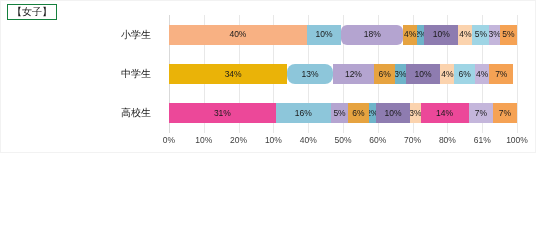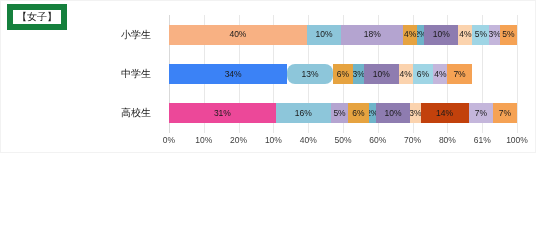--- a/index.html
+++ b/index.html
@@ -15,21 +15,21 @@
     background:#ffffff;
     box-sizing:border-box;
     border:1px solid #f2f2f2;
   }
 
   
   .title-box{
     position:absolute;
     left:6px;top:3px;
     padding:1px 4px 2px 4px;
-    border:6px solid #15803d;
+    border:1px solid #15803d;
     background:#ffffff;
     font-size:10px;
     line-height:11px;
     color:#1a1a1a;
     white-space:nowrap;
     z-index:5;
   }
 
   
   .plot{
@@ -147,21 +147,21 @@
       </div>
     <div class="axis-line"></div>
     <div class="bars" id="bars">
         <div class="bar-row" style="top: 9.66667px;">
           <div class="seg" style="width: 40%; background: rgb(248, 177, 131);">
             <span class="seg-label">40%</span>
           </div>
           <div class="seg" style="width: 10%; background: rgb(141, 198, 218);">
             <span class="seg-label">10%</span>
           </div>
-          <div class="seg" style="width: 18%; background: rgb(180, 164, 208);">
+          <div class="seg" style="width: 18%; background: rgb(180, 164, 208); border-radius: 6px;">
             <span class="seg-label">18%</span>
           </div>
           <div class="seg" style="width: 4%; background: rgb(230, 163, 64);">
             <span class="seg-label">4%</span>
           </div>
           <div class="seg" style="width: 2%; background: rgb(111, 180, 201);">
             <span class="seg-label">2%</span>
           </div>
           <div class="seg" style="width: 10%; background: rgb(142, 124, 176);">
             <span class="seg-label">10%</span>
@@ -173,25 +173,28 @@
             <span class="seg-label">5%</span>
           </div>
           <div class="seg" style="width: 3%; background: rgb(196, 182, 219);">
             <span class="seg-label">3%</span>
           </div>
           <div class="seg" style="width: 5%; background: rgb(245, 162, 84);">
             <span class="seg-label">5%</span>
           </div>
         </div>
         <div class="bar-row" style="top: 49px;">
-          <div class="seg" style="width: 34%; background: #3b82f6; padding-left: 10px;">
+          <div class="seg" style="width: 34%; background: #eab308; padding-left: 10px;">
             <span class="seg-label">34%</span>
           </div>
           <div class="seg" style="width: 13%; background: rgb(141, 198, 218); border-radius: 8px;">
             <span class="seg-label">13%</span>
+          </div>
+          <div class="seg" style="width: 12%; background: rgb(180, 164, 208);">
+            <span class="seg-label">12%</span>
           </div>
           <div class="seg" style="width: 6%; background: rgb(230, 163, 64);">
             <span class="seg-label">6%</span>
           </div>
           <div class="seg" style="width: 3%; background: rgb(111, 180, 201);">
             <span class="seg-label">3%</span>
           </div>
           <div class="seg" style="width: 10%; background: rgb(142, 124, 176);">
             <span class="seg-label">10%</span>
           </div>
@@ -223,21 +226,21 @@
           </div>
           <div class="seg" style="width: 2%; background: rgb(111, 180, 201);">
             <span class="seg-label">2%</span>
           </div>
           <div class="seg" style="width: 10%; background: rgb(142, 124, 176);">
             <span class="seg-label">10%</span>
           </div>
           <div class="seg" style="width: 3%; background: rgb(251, 211, 174);">
             <span class="seg-label">3%</span>
           </div>
-          <div class="seg" style="width: 14%; background: #c2410c;">
+          <div class="seg" style="width: 14%; background: #ec4899;">
             <span class="seg-label">14%</span>
           </div>
           <div class="seg" style="width: 7%; background: rgb(196, 182, 219);">
             <span class="seg-label">7%</span>
           </div>
           <div class="seg" style="width: 7%; background: rgb(245, 162, 84);">
             <span class="seg-label">7%</span>
           </div>
         </div>
       </div>

